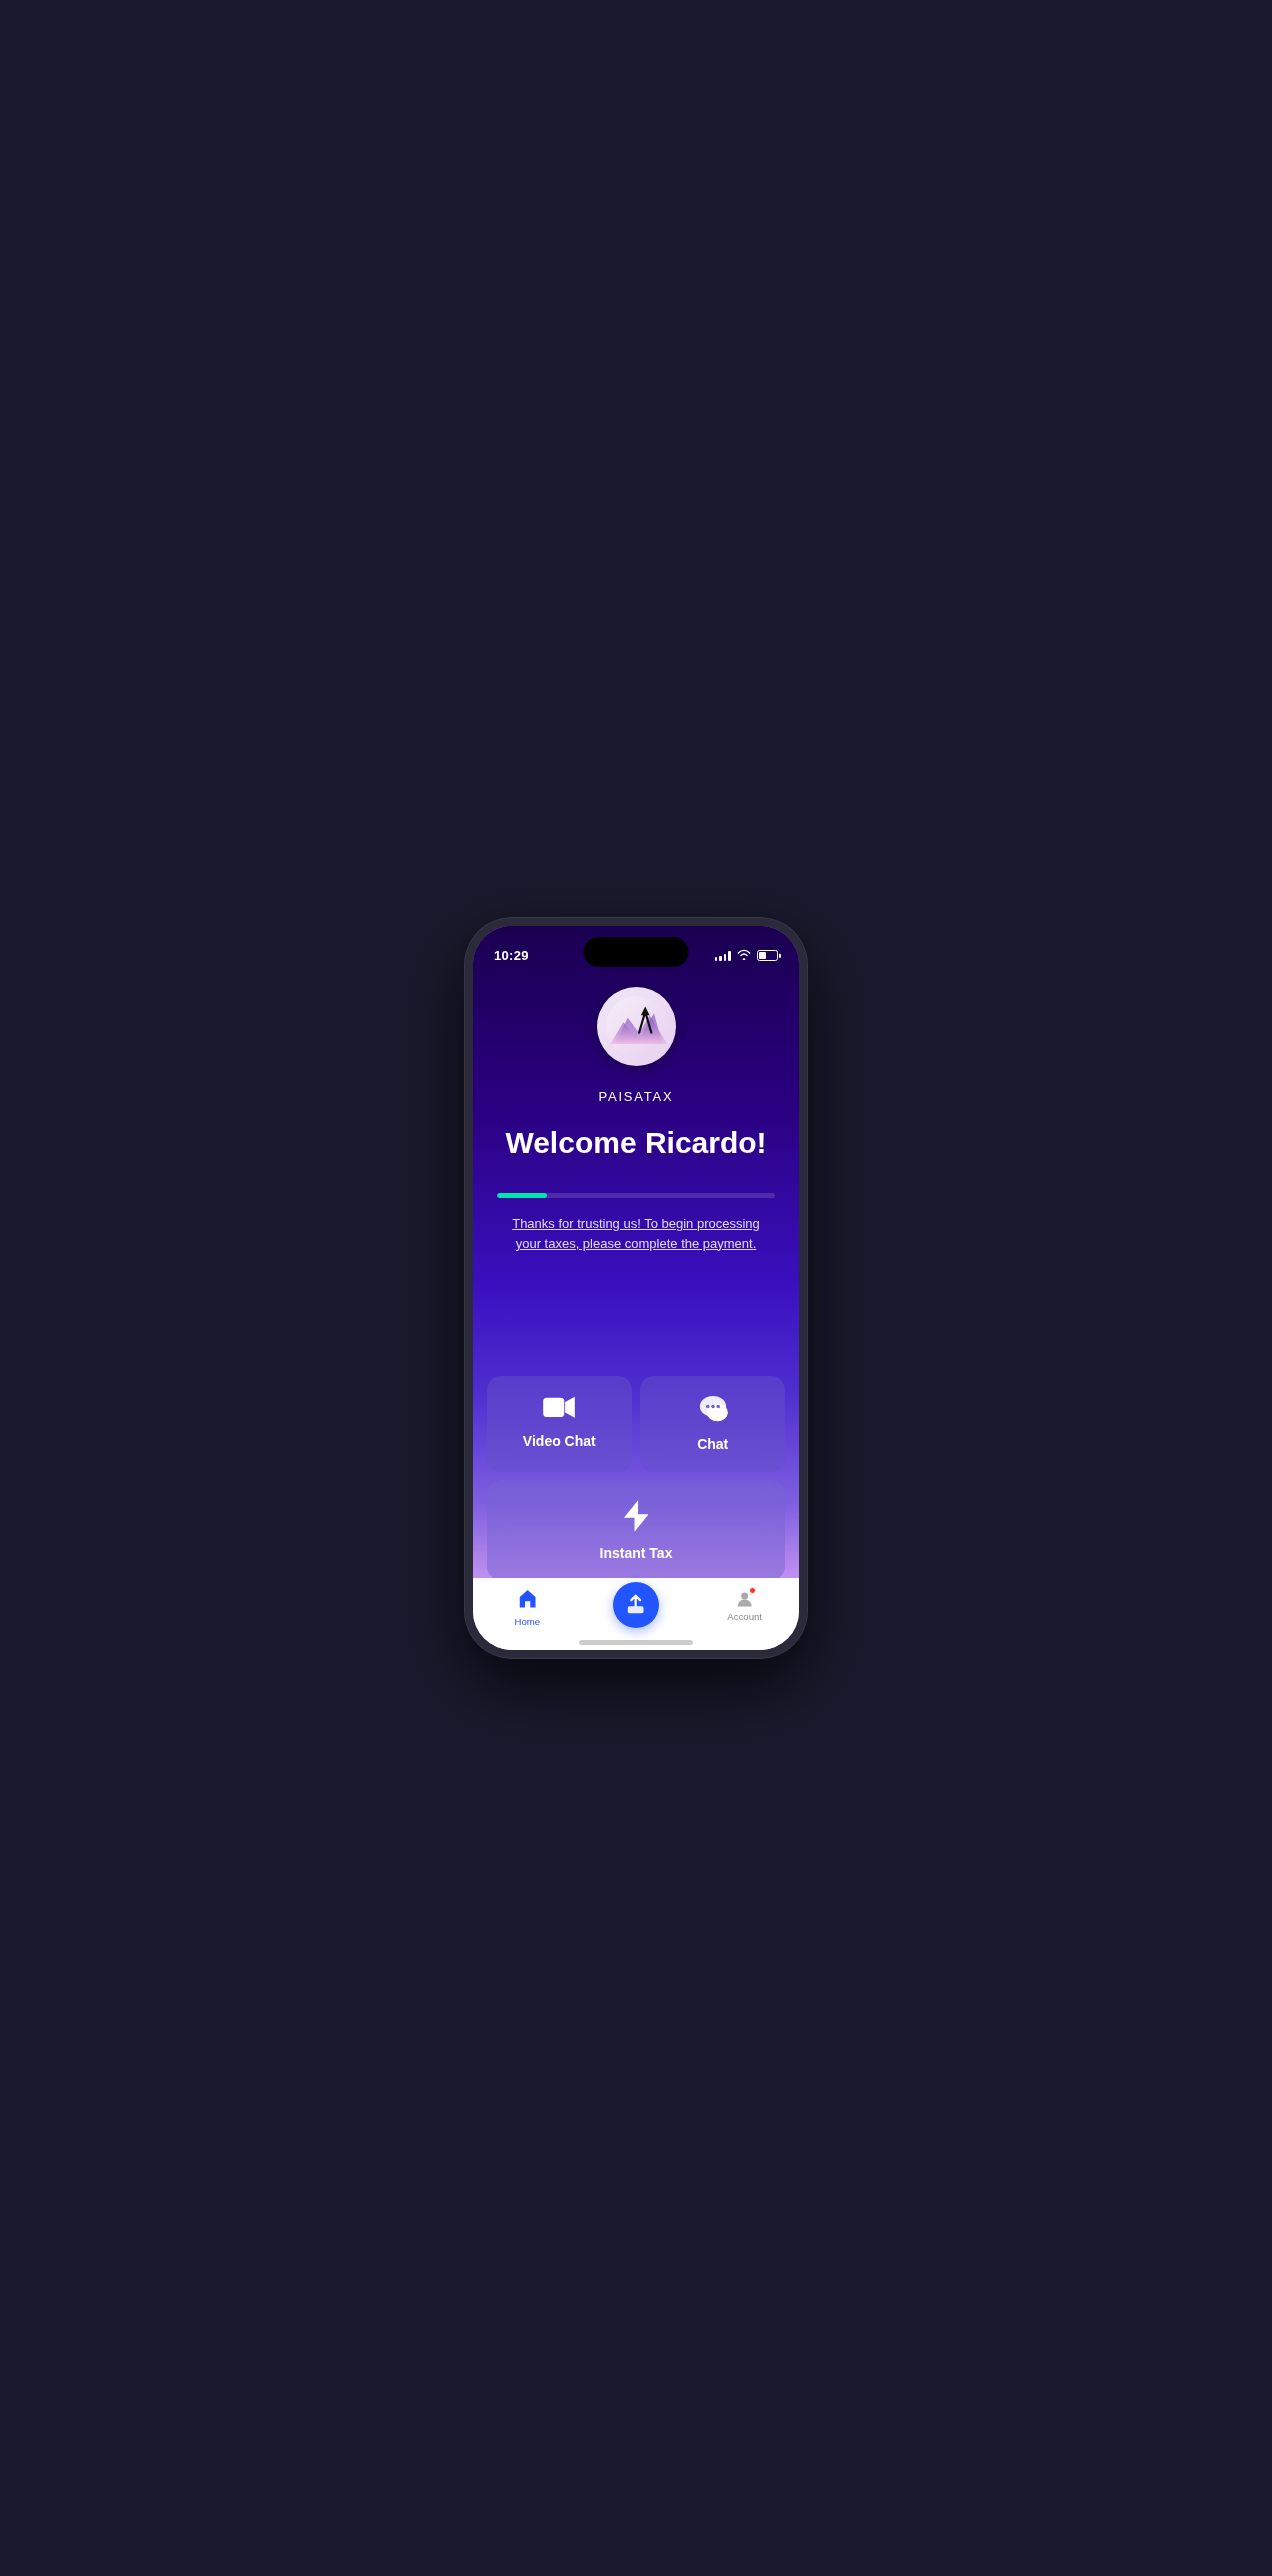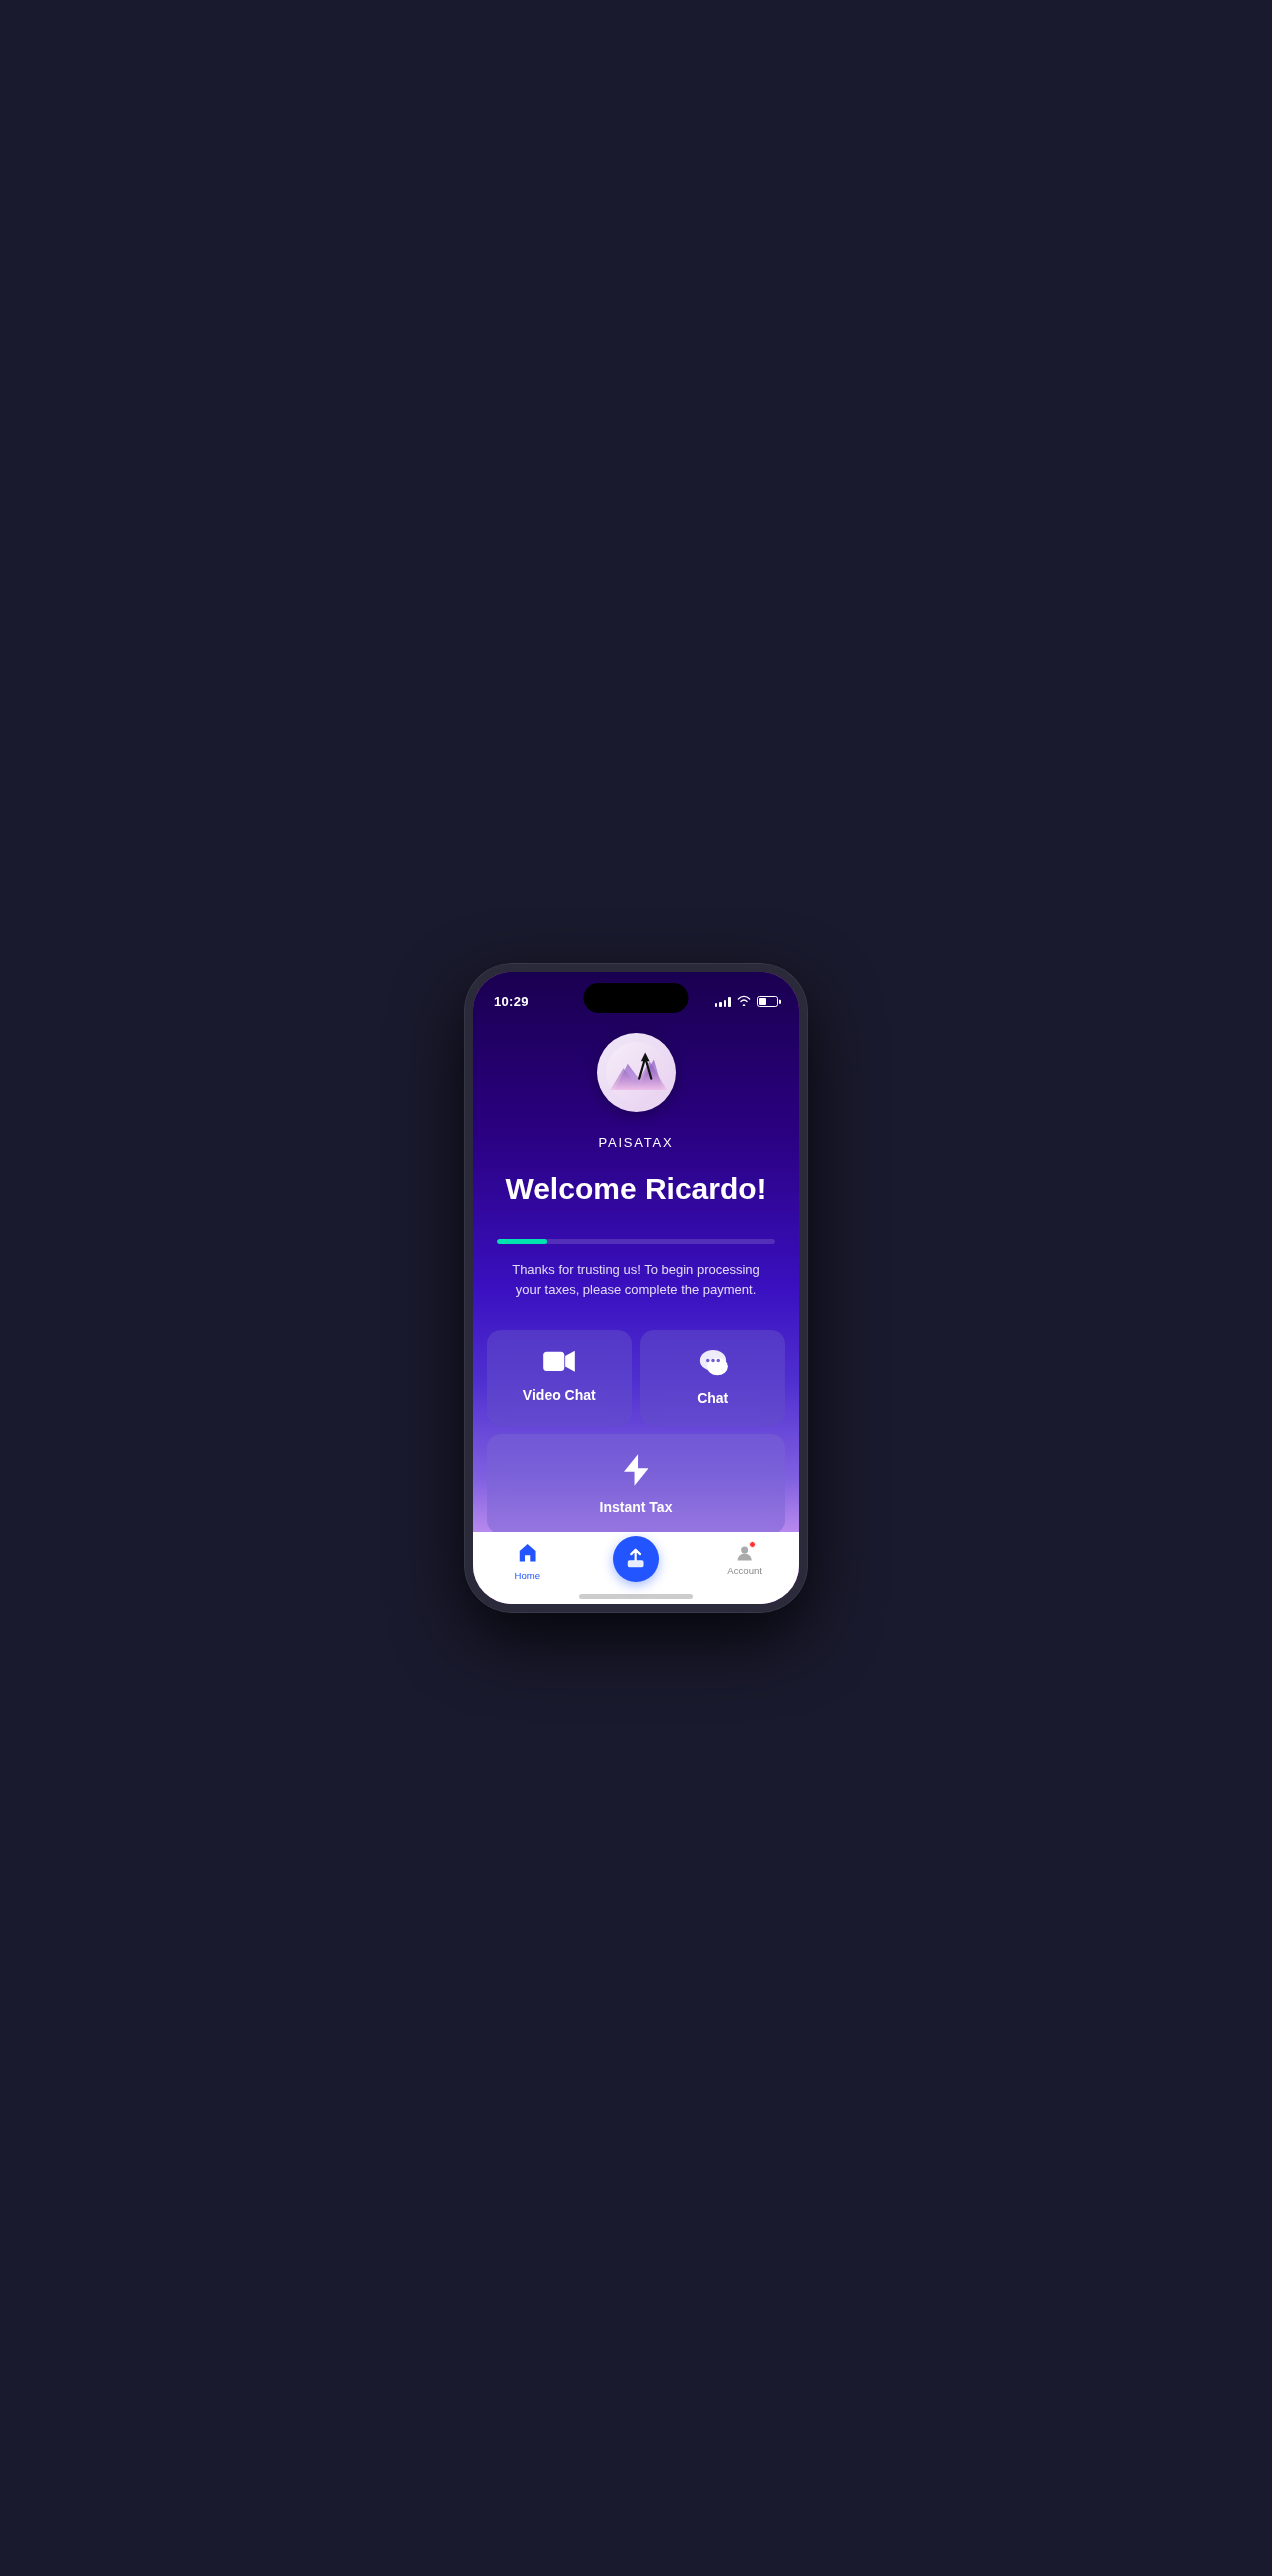--- a/index.html
+++ b/index.html
@@ -8,21 +8,21 @@
       background: #1a1a2e;
       display: flex;
       justify-content: center;
       align-items: center;
       min-height: 100vh;
       font-family: -apple-system, BlinkMacSystemFont, 'SF Pro Display', 'Helvetica Neue', sans-serif;
     }
 
     .phone-frame {
       width: 342px;
-      height: 648px;
+      height: 740px;
       background: #d946ef;
       border-radius: 47px;
       border: 8.8px solid #2a2a3a;
       position: relative;
       overflow: hidden;
       box-shadow:
         0 0 0 0.9px #3a3a4a,
         0 26px 70px rgba(0,0,0,0.8),
         inset 0 0 0 0.9px #111;
     }
@@ -217,20 +217,21 @@
     }
 
     
     .description-text {
       color: rgba(255,255,255,0.85);
       font-size: 13px;
       text-align: center;
       margin-top: 16px;
       padding: 0 30px;
       line-height: 1.5;
+      text-decoration: underline;
     }
 
     
     .buttons-area {
       position: absolute;
       bottom: 70px;
       left: 0;
       right: 0;
       padding: 0 14px;
       display: flex;

